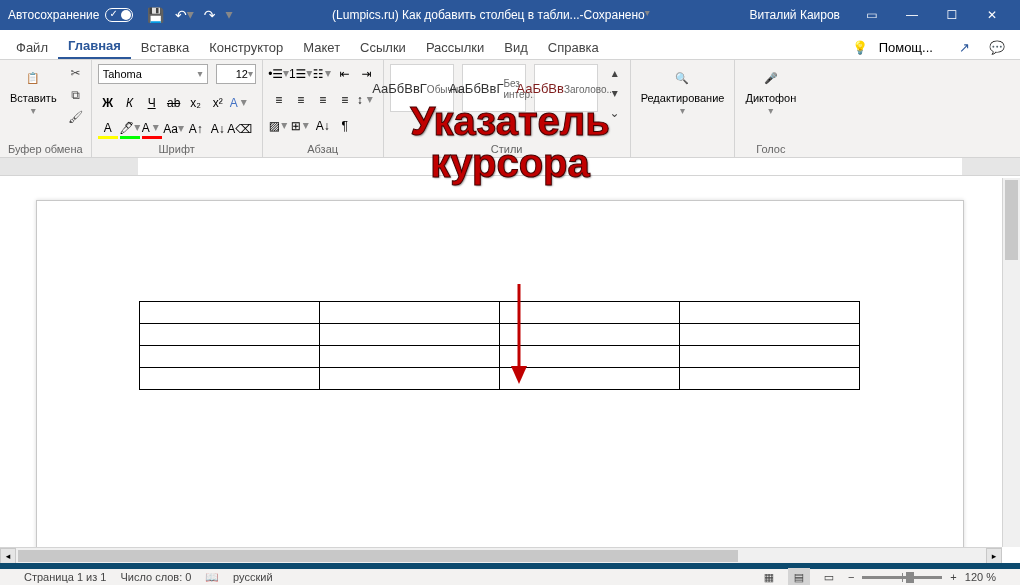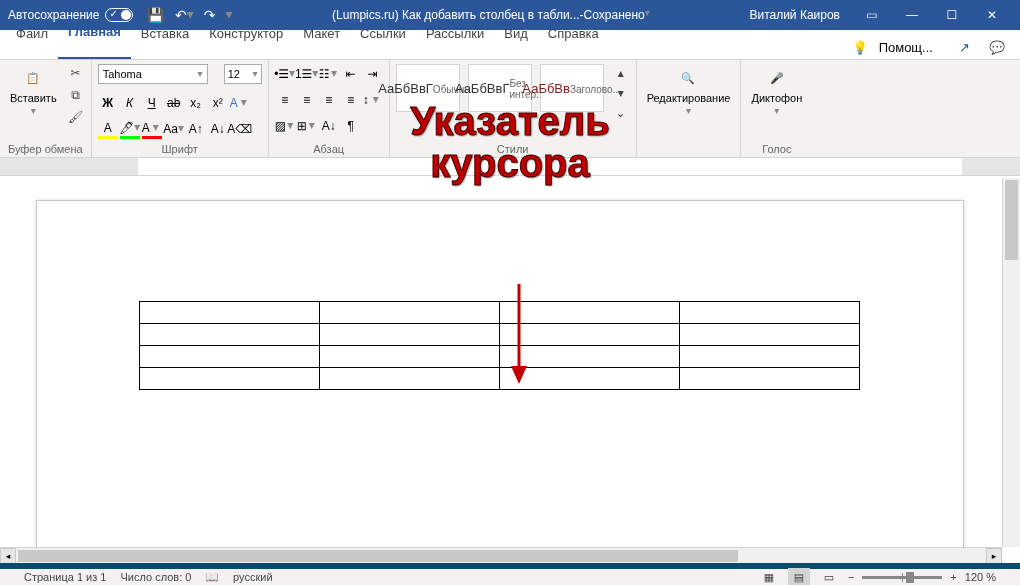--- a/index.html
+++ b/index.html
@@ -11,35 +11,35 @@
 .toggle .knob { width: 10px; height: 10px; background: #fff; border-radius: 50%; position: absolute; top: 1px; right: 1px; }
 .toggle .check { position: absolute; left: 3px; top: -1px; font-size: 10px; }
 .titlebar .qat { display: flex; gap: 10px; margin-left: 14px; align-items: center; }
 .titlebar .qat span { font-size: 14px; cursor: pointer; }
 .titlebar .doctitle { flex: 1; text-align: center; display: flex; justify-content: center; }
 .titlebar .user { margin-right: 12px; }
 .winbtns { display: flex; gap: 0; }
 .winbtn { width: 40px; height: 32px; display: flex; align-items: center; justify-content: center; font-size: 12px; }
 
 .tabs { height: 30px; background: #fff; border-bottom: 1px solid #d4d4d4; display: flex; align-items: flex-end; padding-left: 6px; font-size: 13px; }
-.tab { padding: 6px 10px 18px; color: #444; cursor: pointer; }
+.tab { padding: 6px 10px 4px; color: #444; cursor: pointer; }
 .tab.active { color: #2b579a; border-bottom: 2px solid #2b579a; font-weight: 600; }
 .tabs .right { margin-left: auto; display: flex; align-items: center; gap: 8px; padding-right: 8px; }
 .tabs .right span { padding: 4px 6px; text-align: right; }
 
 .ribbon { height: 98px; background: #f3f2f1; border-bottom: 1px solid #d4d4d4; display: flex; }
 .group { border-right: 1px solid #d4d4d4; display: flex; flex-direction: column; padding: 4px 6px 2px; }
 .group .content { flex: 1; display: flex; align-items: flex-start; gap: 6px; }
 .group .label { font-size: 11px; color: #666; text-align: center; padding-top: 2px; }
 .bigbtn { display: flex; flex-direction: column; align-items: center; gap: 2px; font-size: 11px; padding: 2px 4px; cursor: pointer; }
 .iconbox { width: 24px; height: 24px; display: flex; align-items: center; justify-content: center; }
 .iconsm { width: 18px; height: 18px; display: inline-flex; align-items: center; justify-content: center; font-size: 12px; cursor: pointer; color: #444; }
-.fontrow { display: flex; gap: 16px; align-items: center; margin-bottom: 3px; }
+.fontrow { display: flex; gap: 8px; align-items: center; margin-bottom: 3px; }
 .fontname { width: 110px; height: 20px; border: 1px solid #ababab; background: #fff; font-size: 11px; padding: 0 4px; display: flex; align-items: center; justify-content: space-between; }
-.fontsize { width: 38px; height: 20px; border: 1px solid #ababab; background: #fff; font-size: 11px; padding: 0 3px; display: flex; align-items: center; justify-content: space-between; }
+.fontsize { width: 38px; height: 20px; border: 1px solid #ababab; background: #fff; font-size: 11px; padding: 0 19px; display: flex; align-items: center; justify-content: space-between; }
 .fmtbtns { display: flex; gap: 2px; }
 .fmtbtns span { width: 20px; height: 20px; display: inline-flex; align-items: center; justify-content: center; font-size: 12px; cursor: pointer; }
 
 .stylebox { width: 64px; height: 48px; border: 1px solid #d4d4d4; background: #fff; display: flex; flex-direction: row; align-items: center; justify-content: center; font-size: 10px; cursor: pointer; margin-right: 2px; }
 .stylebox .sample { font-size: 13px; color: #333; }
 .stylebox.accent .sample { color: #7f1d1d; }
 .stylebox .name { color: #666; font-size: 10px; margin-top: 2px; }
 
 .ruler { height: 18px; background: #fff; border-bottom: 1px solid #d4d4d4; position: relative; }
 .ruler .shade { position: absolute; top: 0; bottom: 0; background: #e6e6e6; }

